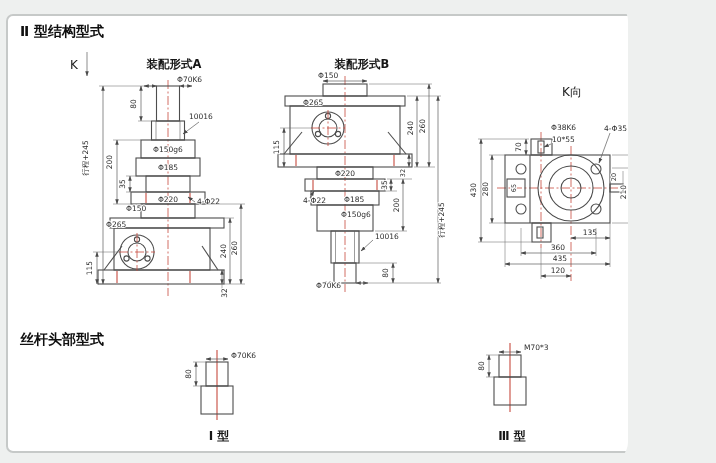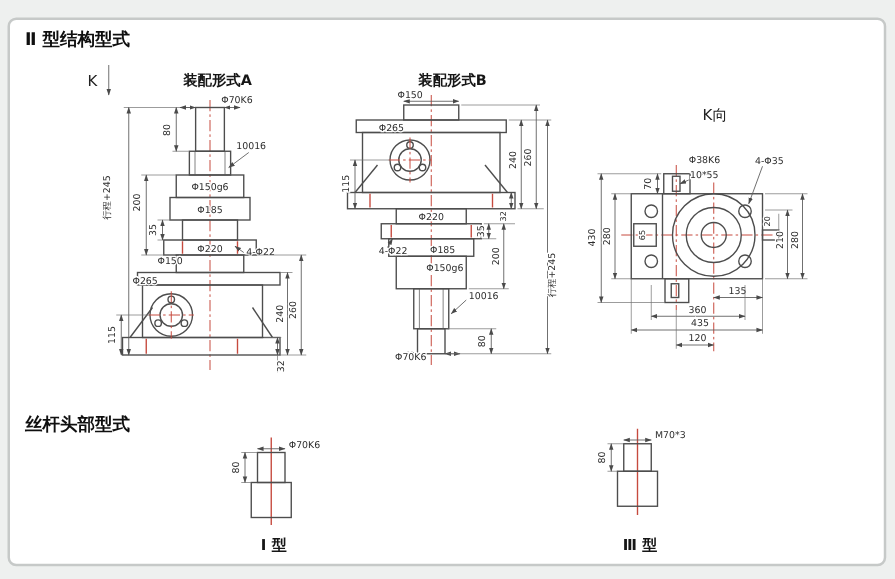--- a/index.html
+++ b/index.html
@@ -1,16 +1,16 @@
 <!DOCTYPE html>
 <html><head>
 <meta charset="utf-8">
 <style>
   html,body { margin:0; padding:0; background:#eef0ef; }
-  .canvas { position:relative; width:716px; height:463px; overflow:hidden;
+  .canvas { position:relative; width:628px; height:463px; overflow:hidden;
             font-family:"DejaVu Sans","Liberation Sans",sans-serif;border-radius:21px; }
   svg { position:absolute; left:0; top:0; }
   .frame { fill:#ffffff; stroke:#c6c9c8; stroke-width:2; }
   .ol  { fill:none; stroke:#4d4d4d; stroke-width:1.1; }
   .ol2 { fill:none; stroke:#5a5a5a; stroke-width:0.6; }
   .ext { stroke:#6f6f6f; stroke-width:0.55; fill:none; }
   .dim { stroke:#5c5c5c; stroke-width:0.7; fill:none;
          marker-start:url(#ar); marker-end:url(#ar); }
   .ldr { stroke:#5c5c5c; stroke-width:0.7; fill:none; marker-end:url(#ar); }
   .cl  { stroke:#c64a3e; stroke-width:0.8; fill:none; stroke-dasharray:9 2.5 2 2.5; }

